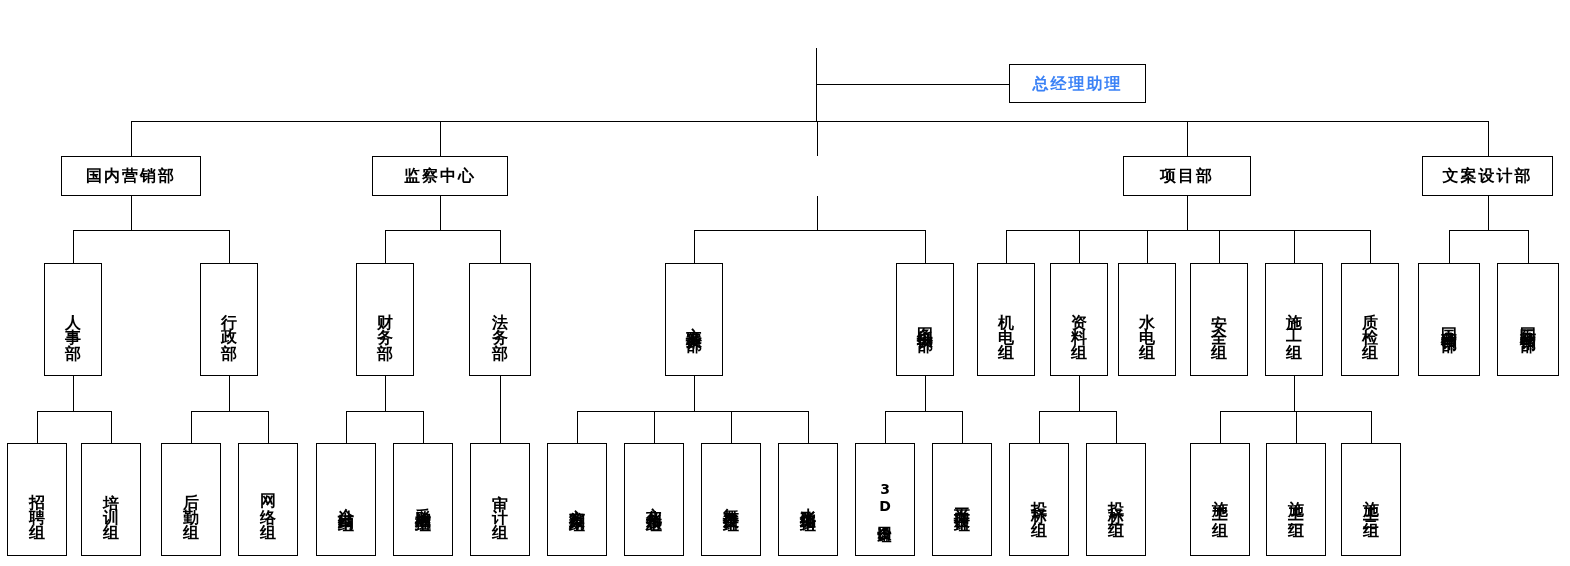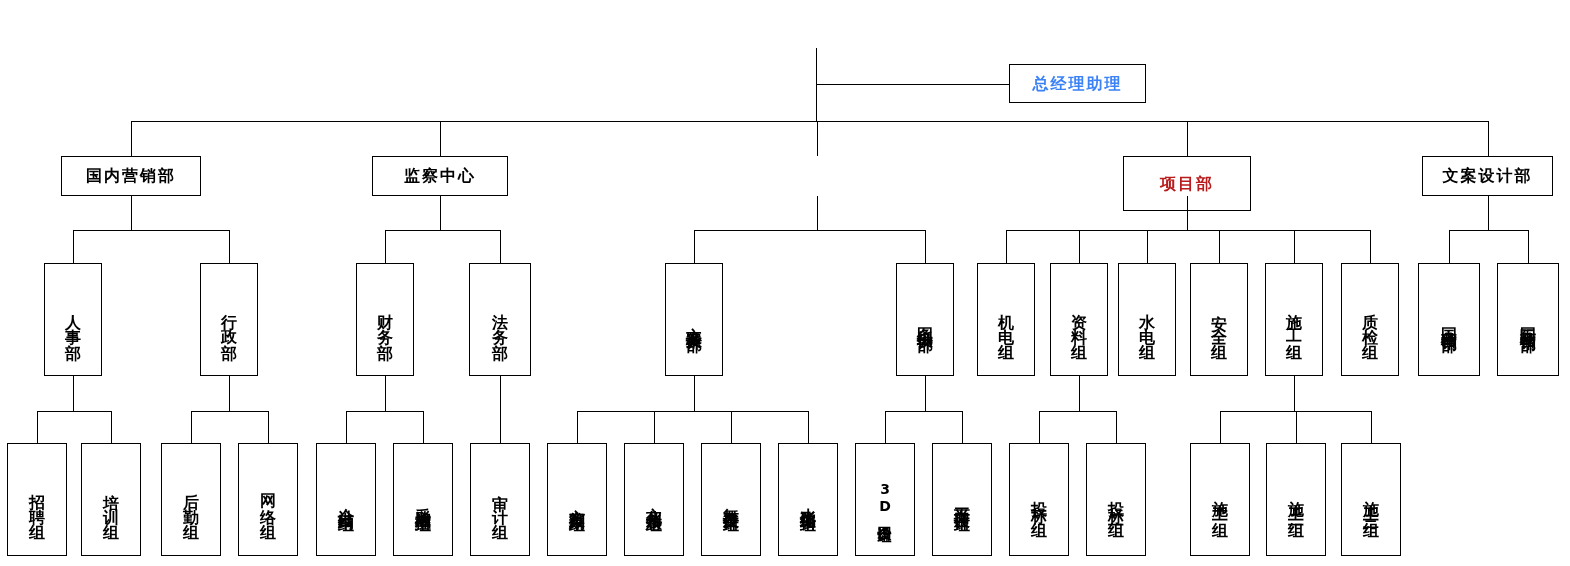--- a/index.html
+++ b/index.html
@@ -22,21 +22,21 @@
   .node.v{writing-mode:vertical-rl;text-orientation:upright;}
   .line{position:absolute;background:#000000;}
 </style>
 </head>
 <body>
 
 <div id="canvas" style="background: rgb(255, 255, 255);">
     <div class="node h" style="left: 1009px; top: 64px; width: 137px; height: 39px; border-color: rgb(0, 0, 0); background: rgb(255, 255, 255); color: #3b82f6;">总经理助理</div>
     <div class="node h" style="left: 61px; top: 156px; width: 140px; height: 40px; border-color: rgb(0, 0, 0); background: rgb(255, 255, 255); color: rgb(0, 0, 0);">国内营销部</div>
     <div class="node h" style="left: 372px; top: 156px; width: 136px; height: 40px; border-color: rgb(0, 0, 0); background: rgb(255, 255, 255); color: rgb(0, 0, 0);">监察中心</div>
-    <div class="node h" style="left: 1123px; top: 156px; width: 128px; height: 55px; border-color: rgb(0, 0, 0); background: rgb(255, 255, 255); color: #b91c1c;">项目部</div>
+    <div class="node h" style="left: 1123px; top: 156px; width: 128px; height: 40px; border-color: rgb(0, 0, 0); background: rgb(255, 255, 255); color: #000000;">项目部</div>
     <div class="node h" style="left: 1422px; top: 156px; width: 131px; height: 40px; border-color: rgb(0, 0, 0); background: rgb(255, 255, 255); color: rgb(0, 0, 0);">文案设计部</div>
     <div class="node v" style="left: 44px; top: 263px; width: 58px; height: 113px; border-color: rgb(0, 0, 0); background: rgb(255, 255, 255); color: rgb(0, 0, 0); font-size: 16px; letter-spacing: 15px; padding-top: 8px;">人事部</div>
     <div class="node v" style="left: 200px; top: 263px; width: 58px; height: 113px; border-color: rgb(0, 0, 0); background: rgb(255, 255, 255); color: rgb(0, 0, 0); font-size: 16px; letter-spacing: 15px; padding-top: 8px;">行政部</div>
     <div class="node v" style="left: 356px; top: 263px; width: 58px; height: 113px; border-color: rgb(0, 0, 0); background: rgb(255, 255, 255); color: rgb(0, 0, 0); font-size: 16px; letter-spacing: 15px; padding-top: 8px;">财务部</div>
     <div class="node v" style="left: 469px; top: 263px; width: 62px; height: 113px; border-color: rgb(0, 0, 0); background: rgb(255, 255, 255); color: rgb(0, 0, 0); font-size: 16px; letter-spacing: 15px; padding-top: 8px;">法务部</div>
     <div class="node v" style="left: 665px; top: 263px; width: 58px; height: 113px; border-color: rgb(0, 0, 0); background: rgb(255, 255, 255); color: rgb(0, 0, 0); font-size: 16px; letter-spacing: 2px; padding-top: 1px;">文案设计部</div>
     <div class="node v" style="left: 896px; top: 263px; width: 58px; height: 113px; border-color: rgb(0, 0, 0); background: rgb(255, 255, 255); color: rgb(0, 0, 0); font-size: 16px; letter-spacing: 2px; padding-top: 1px;">图纸设计部</div>
     <div class="node v" style="left: 977px; top: 263px; width: 58px; height: 113px; border-color: rgb(0, 0, 0); background: rgb(255, 255, 255); color: rgb(0, 0, 0); font-size: 16px; letter-spacing: 15px; padding-top: 8px;">机电组</div>
     <div class="node v" style="left: 1050px; top: 263px; width: 58px; height: 113px; border-color: rgb(0, 0, 0); background: rgb(255, 255, 255); color: rgb(0, 0, 0); font-size: 16px; letter-spacing: 15px; padding-top: 8px;">资料组</div>
     <div class="node v" style="left: 1118px; top: 263px; width: 58px; height: 113px; border-color: rgb(0, 0, 0); background: rgb(255, 255, 255); color: rgb(0, 0, 0); font-size: 16px; letter-spacing: 15px; padding-top: 8px;">水电组</div>

